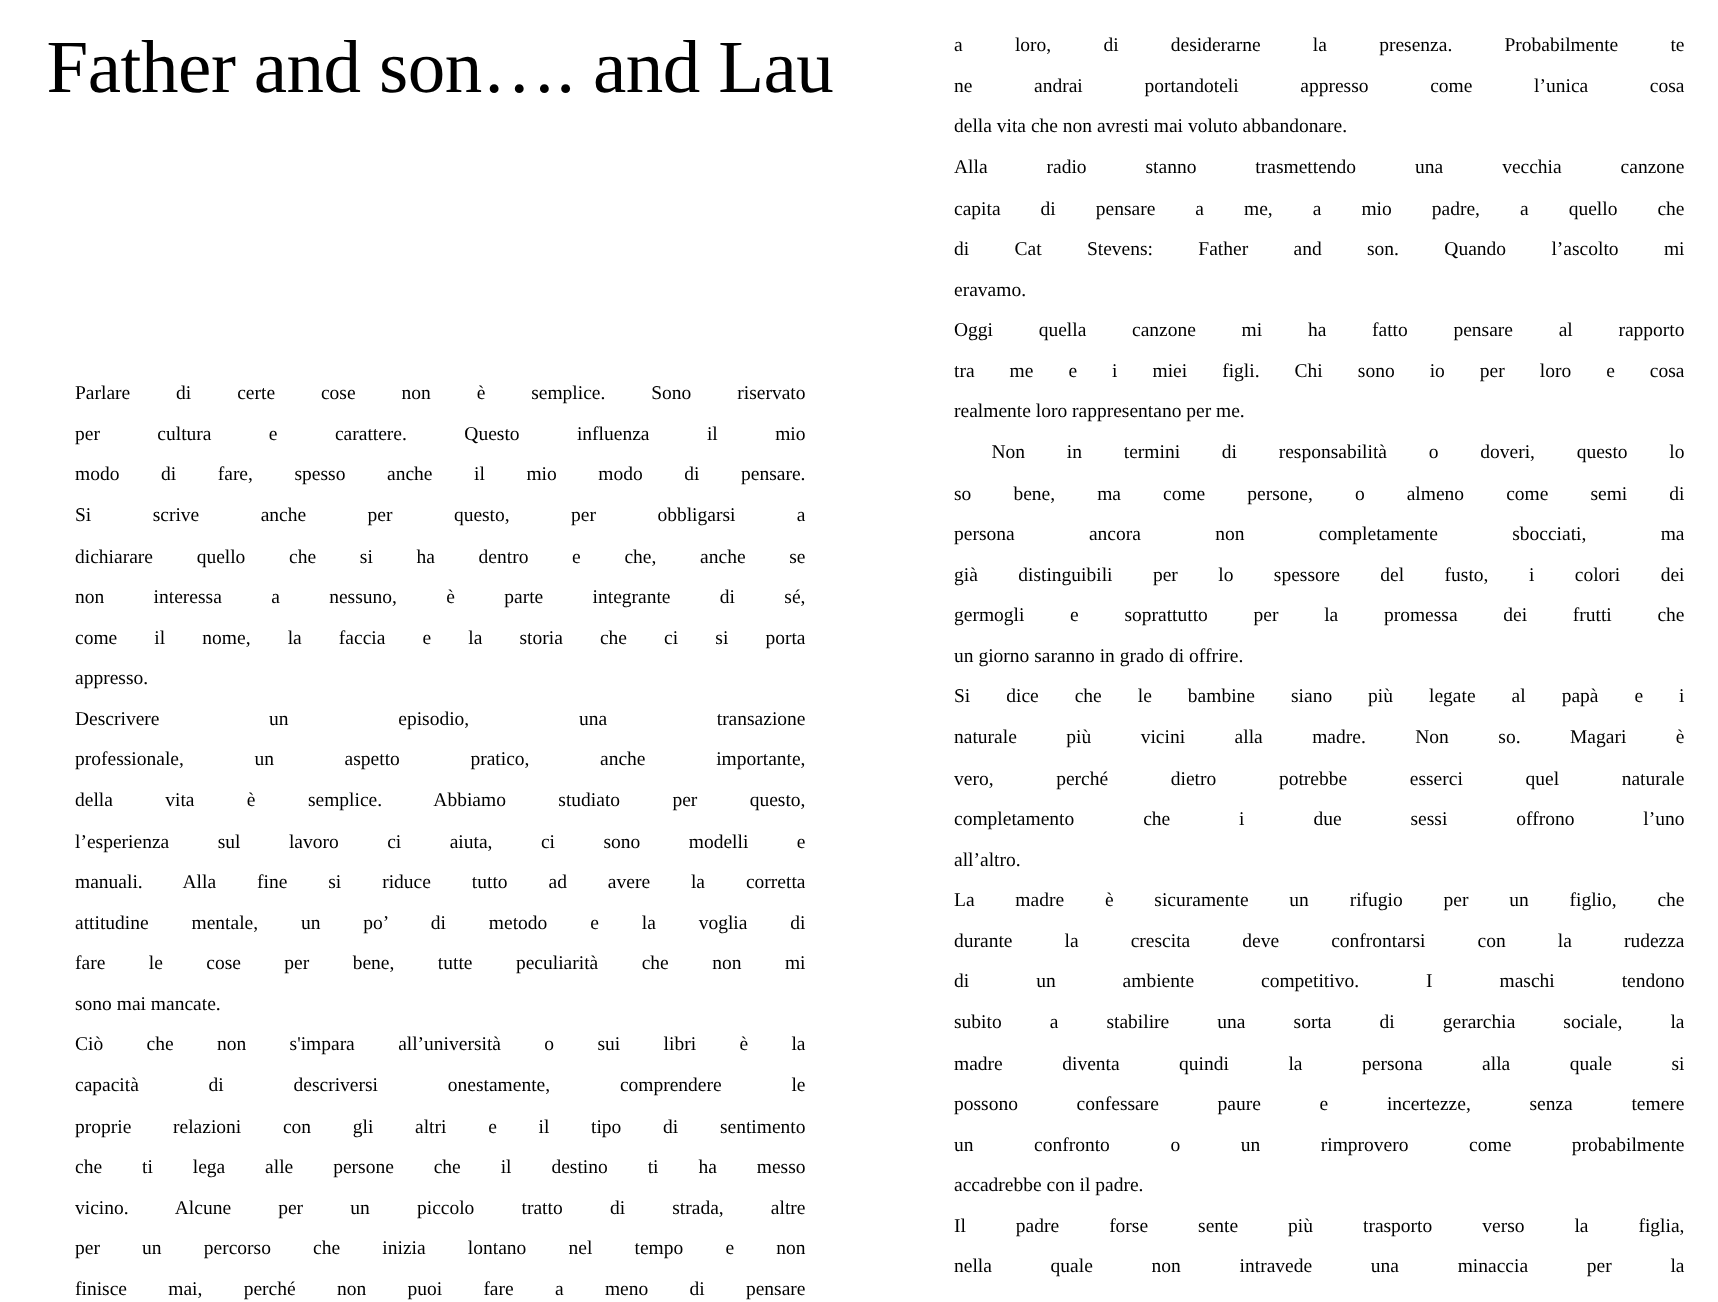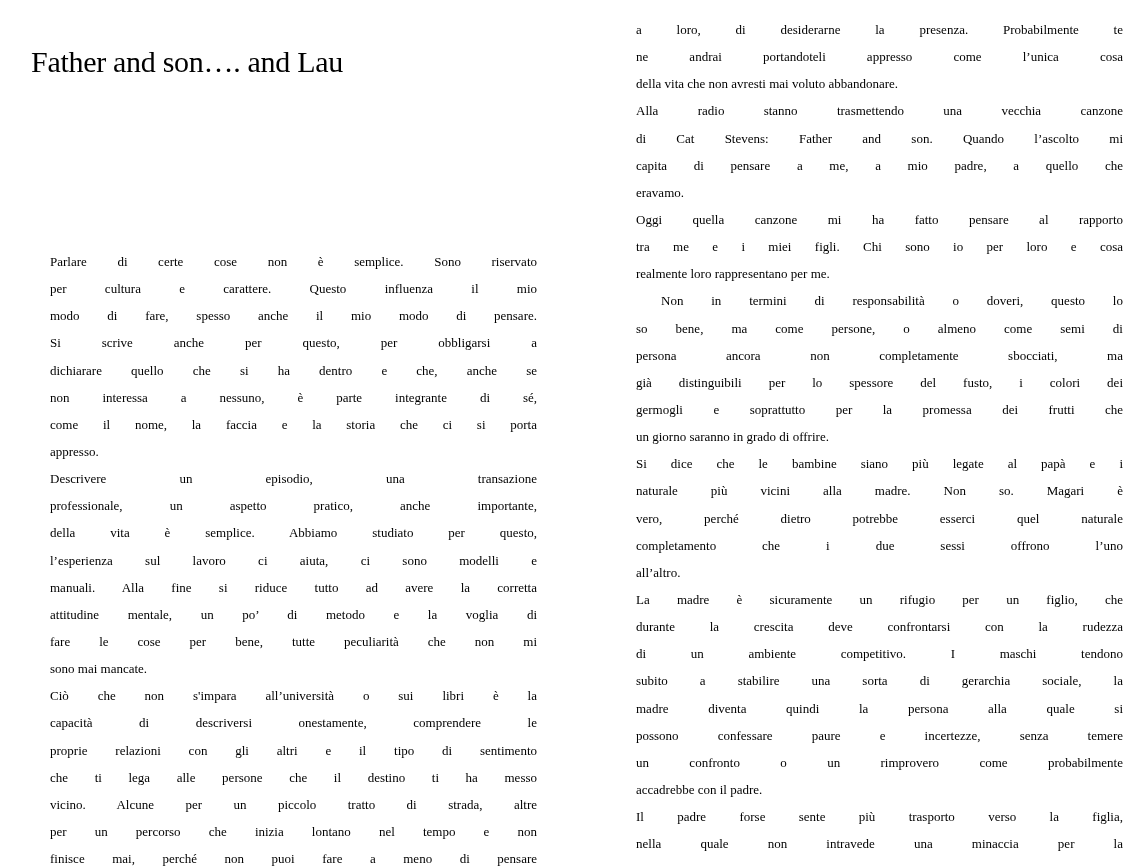--- a/index.html
+++ b/index.html
@@ -11,22 +11,22 @@
       width: 1145px;
       height: 868px;
       position: relative;
       overflow: hidden;
       font-family: "Liberation Serif", "DejaVu Serif", serif;
       color: #000000;
     }
     .title {
       position: absolute;
       left: 31px;
-      top: 36px;
-      font-size: 30px;
+      top: 18px;
+      font-size: 50px;
       line-height: 52px;
       white-space: nowrap;
       letter-spacing: -0.3px;
     }
     .col {
       position: absolute;
       width: 487px;
       font-size: 13px;
     }
     .col-left {
@@ -91,22 +91,22 @@
     </div>
   </div>
 <div class="col col-right">
     <div class="para">
       <span class="line" style="white-space: normal; overflow: hidden;">a loro, di desiderarne la presenza. Probabilmente te</span>
       <span class="line" style="white-space: normal; overflow: hidden;">ne andrai portandoteli appresso come l’unica cosa</span>
       <span class="line last" style="white-space: normal; overflow: hidden;">della vita che non avresti mai voluto abbandonare.</span>
     </div>
     <div class="para">
       <span class="line" style="white-space: normal; overflow: hidden;">Alla radio stanno trasmettendo una vecchia canzone</span>
+      <span class="line" style="white-space: normal; overflow: hidden;">capita di pensare a me, a mio padre, a quello che</span>
       <span class="line" style="white-space: normal; overflow: hidden;">di Cat Stevens: Father and son. Quando l’ascolto mi</span>
-      <span class="line" style="white-space: normal; overflow: hidden;">capita di pensare a me, a mio padre, a quello che</span>
       <span class="line last" style="white-space: normal; overflow: hidden;">eravamo.</span>
     </div>
     <div class="para">
       <span class="line" style="white-space: normal; overflow: hidden;">Oggi quella canzone mi ha fatto pensare al rapporto</span>
       <span class="line" style="white-space: normal; overflow: hidden;">tra me e i miei figli. Chi sono io per loro e cosa</span>
       <span class="line last" style="white-space: normal; overflow: hidden;">realmente loro rappresentano per me.</span>
     </div>
     <div class="para">
       <span class="line" style="white-space: normal; overflow: hidden; margin-left: 25px;">Non in termini di responsabilità o doveri, questo lo</span>
       <span class="line" style="white-space: normal; overflow: hidden;">so bene, ma come persone, o almeno come semi di</span>

